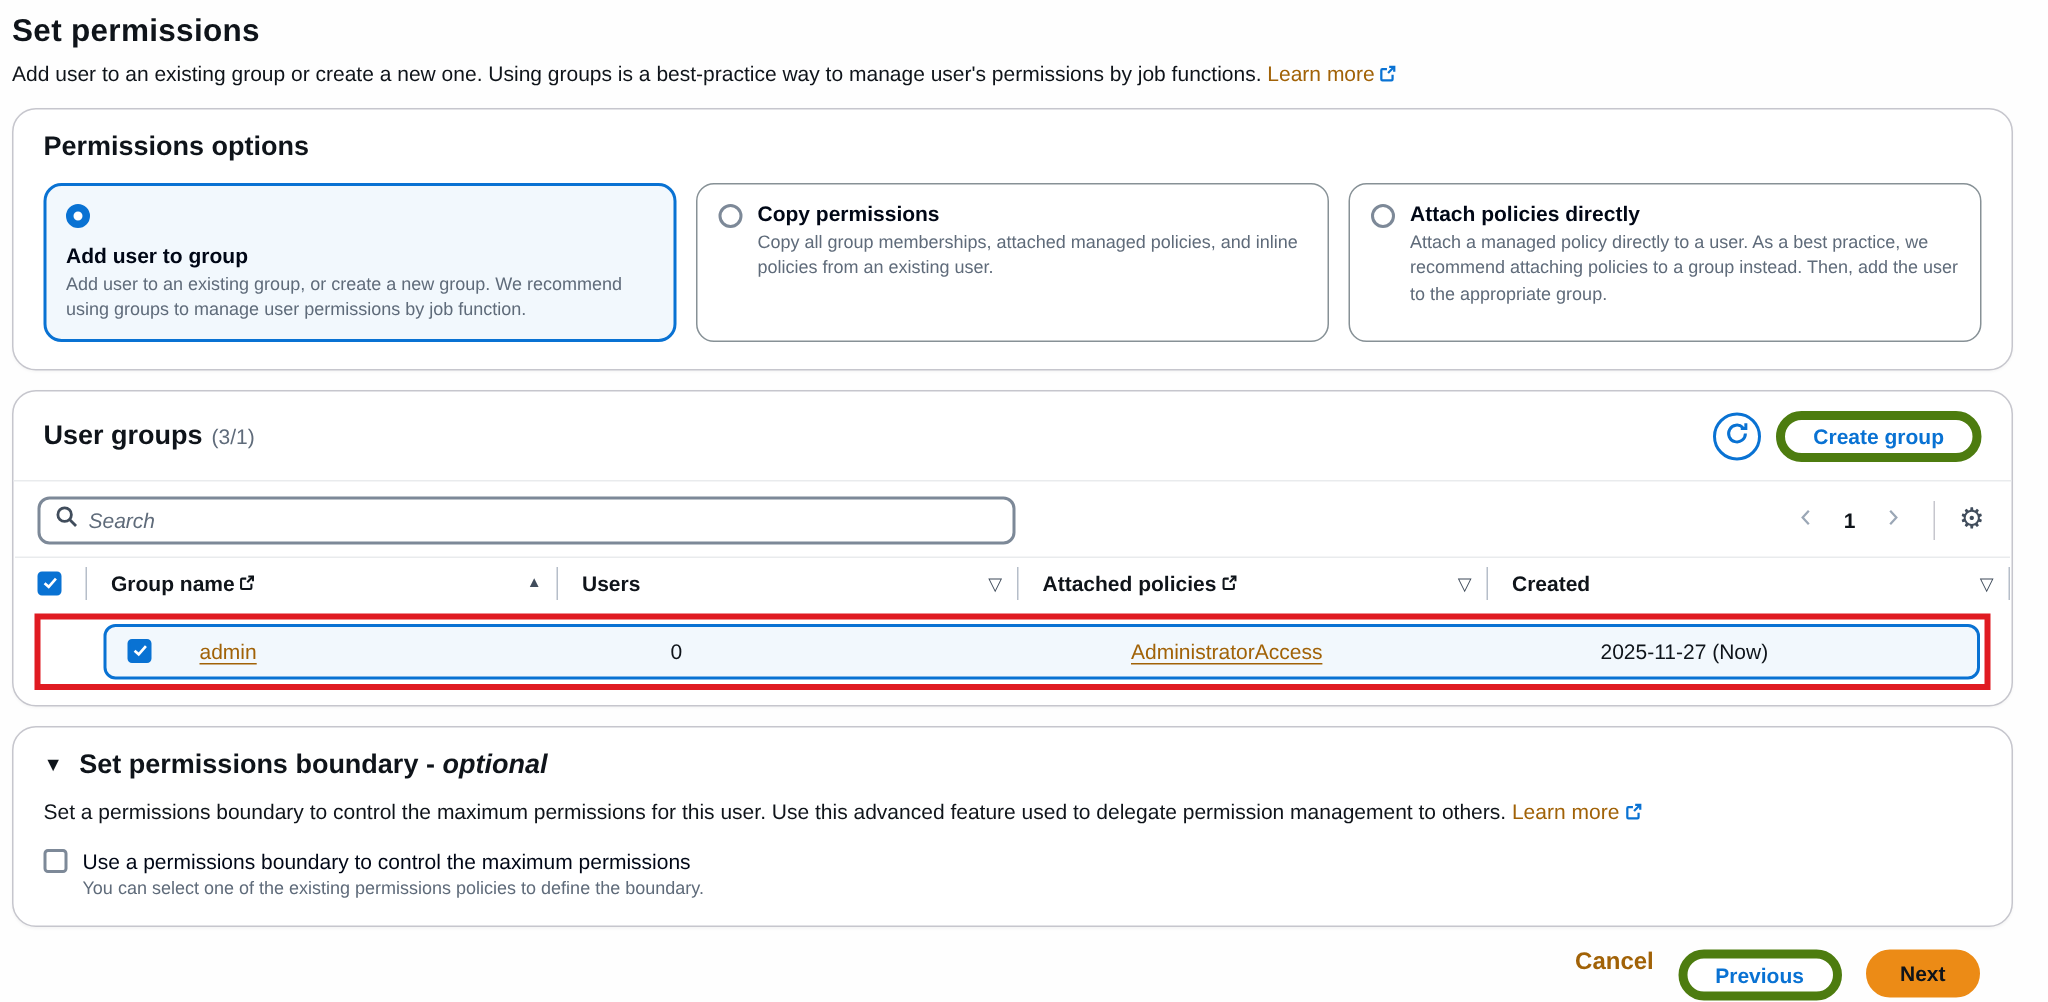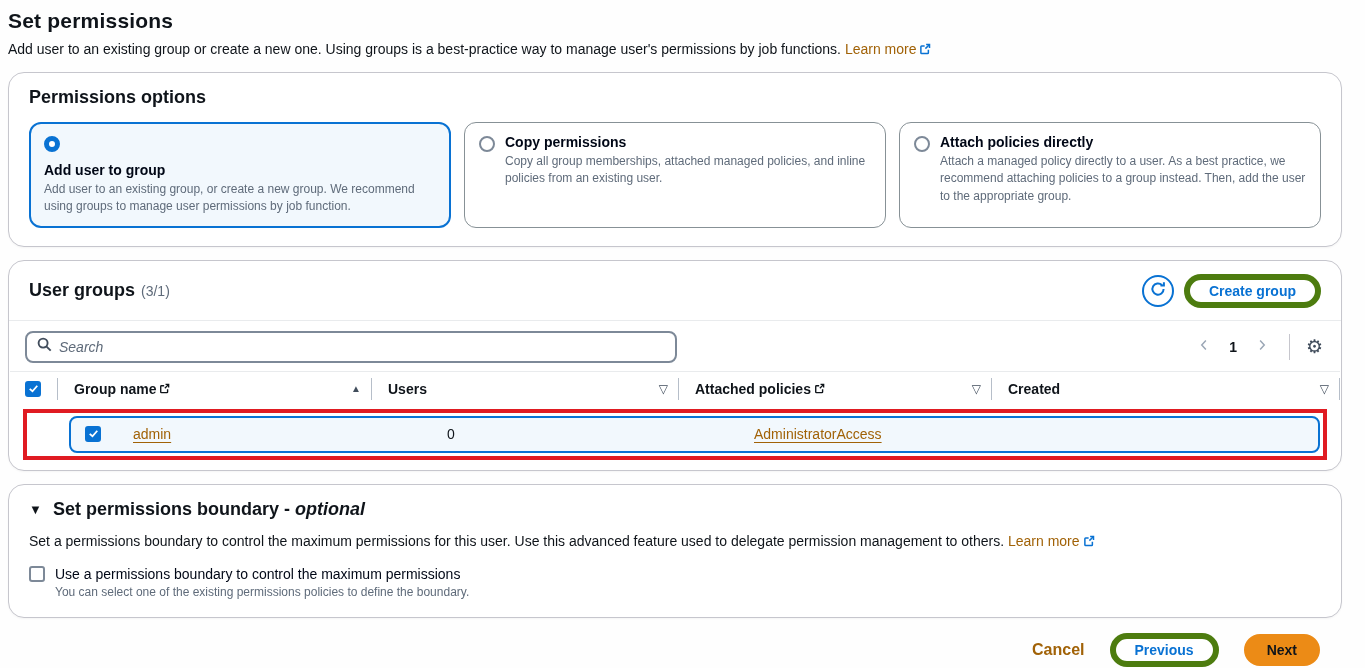--- a/index.html
+++ b/index.html
@@ -84,21 +84,21 @@
   .pb-heading-row { display: flex; align-items: center; gap: 11px; cursor: pointer; }
   .caret { font-size: 13px; color: #0f141a; }
   .pb-heading { font-size: 18px; font-weight: 700; }
   .pb-heading .opt { font-style: italic; }
   .pb-desc { font-size: 14px; margin-top: 13px; }
   .pb-check-row { display: flex; align-items: flex-start; gap: 10px; margin-top: 16px; }
   .pb-check-label { font-size: 14px; color: #000716; }
   .pb-check-sub { font-size: 12px; color: #5f6b7a; margin-top: 3px; }
 
   
-  .footer { display: flex; align-items: center; justify-content: flex-end; gap: 25px;
+  .footer { display: flex; align-items: flex-start; justify-content: flex-end; gap: 16px;
     margin: 15px 22px 0 0; }
   .btn-primary { background: #ec8b16; border: 2px solid #ec8b16; color: #0f141a; font-weight: 700;
     font-size: 14px; border-radius: 20px; padding: 6px 21px; cursor: pointer;
     font-family: "Liberation Sans", sans-serif; }
 </style>
 </head>
 <body>
 
 <div class="container">
 
@@ -229,20 +229,21 @@
                 </svg></span>
             </span>
         </div>
         <div class="td col-name">
           <a class="link">admin</a>
         </div>
         <div class="td col-users">0</div>
         <div class="td col-pol">
           <a class="link">AdministratorAccess</a>
         </div>
+        <div class="td col-created">2025-11-27 (Now)</div>
       </div>
     </div>
   </div>
 
   <div class="panel panel-pad">
     <div class="pb-heading-row">
       <span class="caret">▼</span>
       <span class="pb-heading">
         <span>Set permissions boundary -</span>
         <span class="opt">optional</span>

